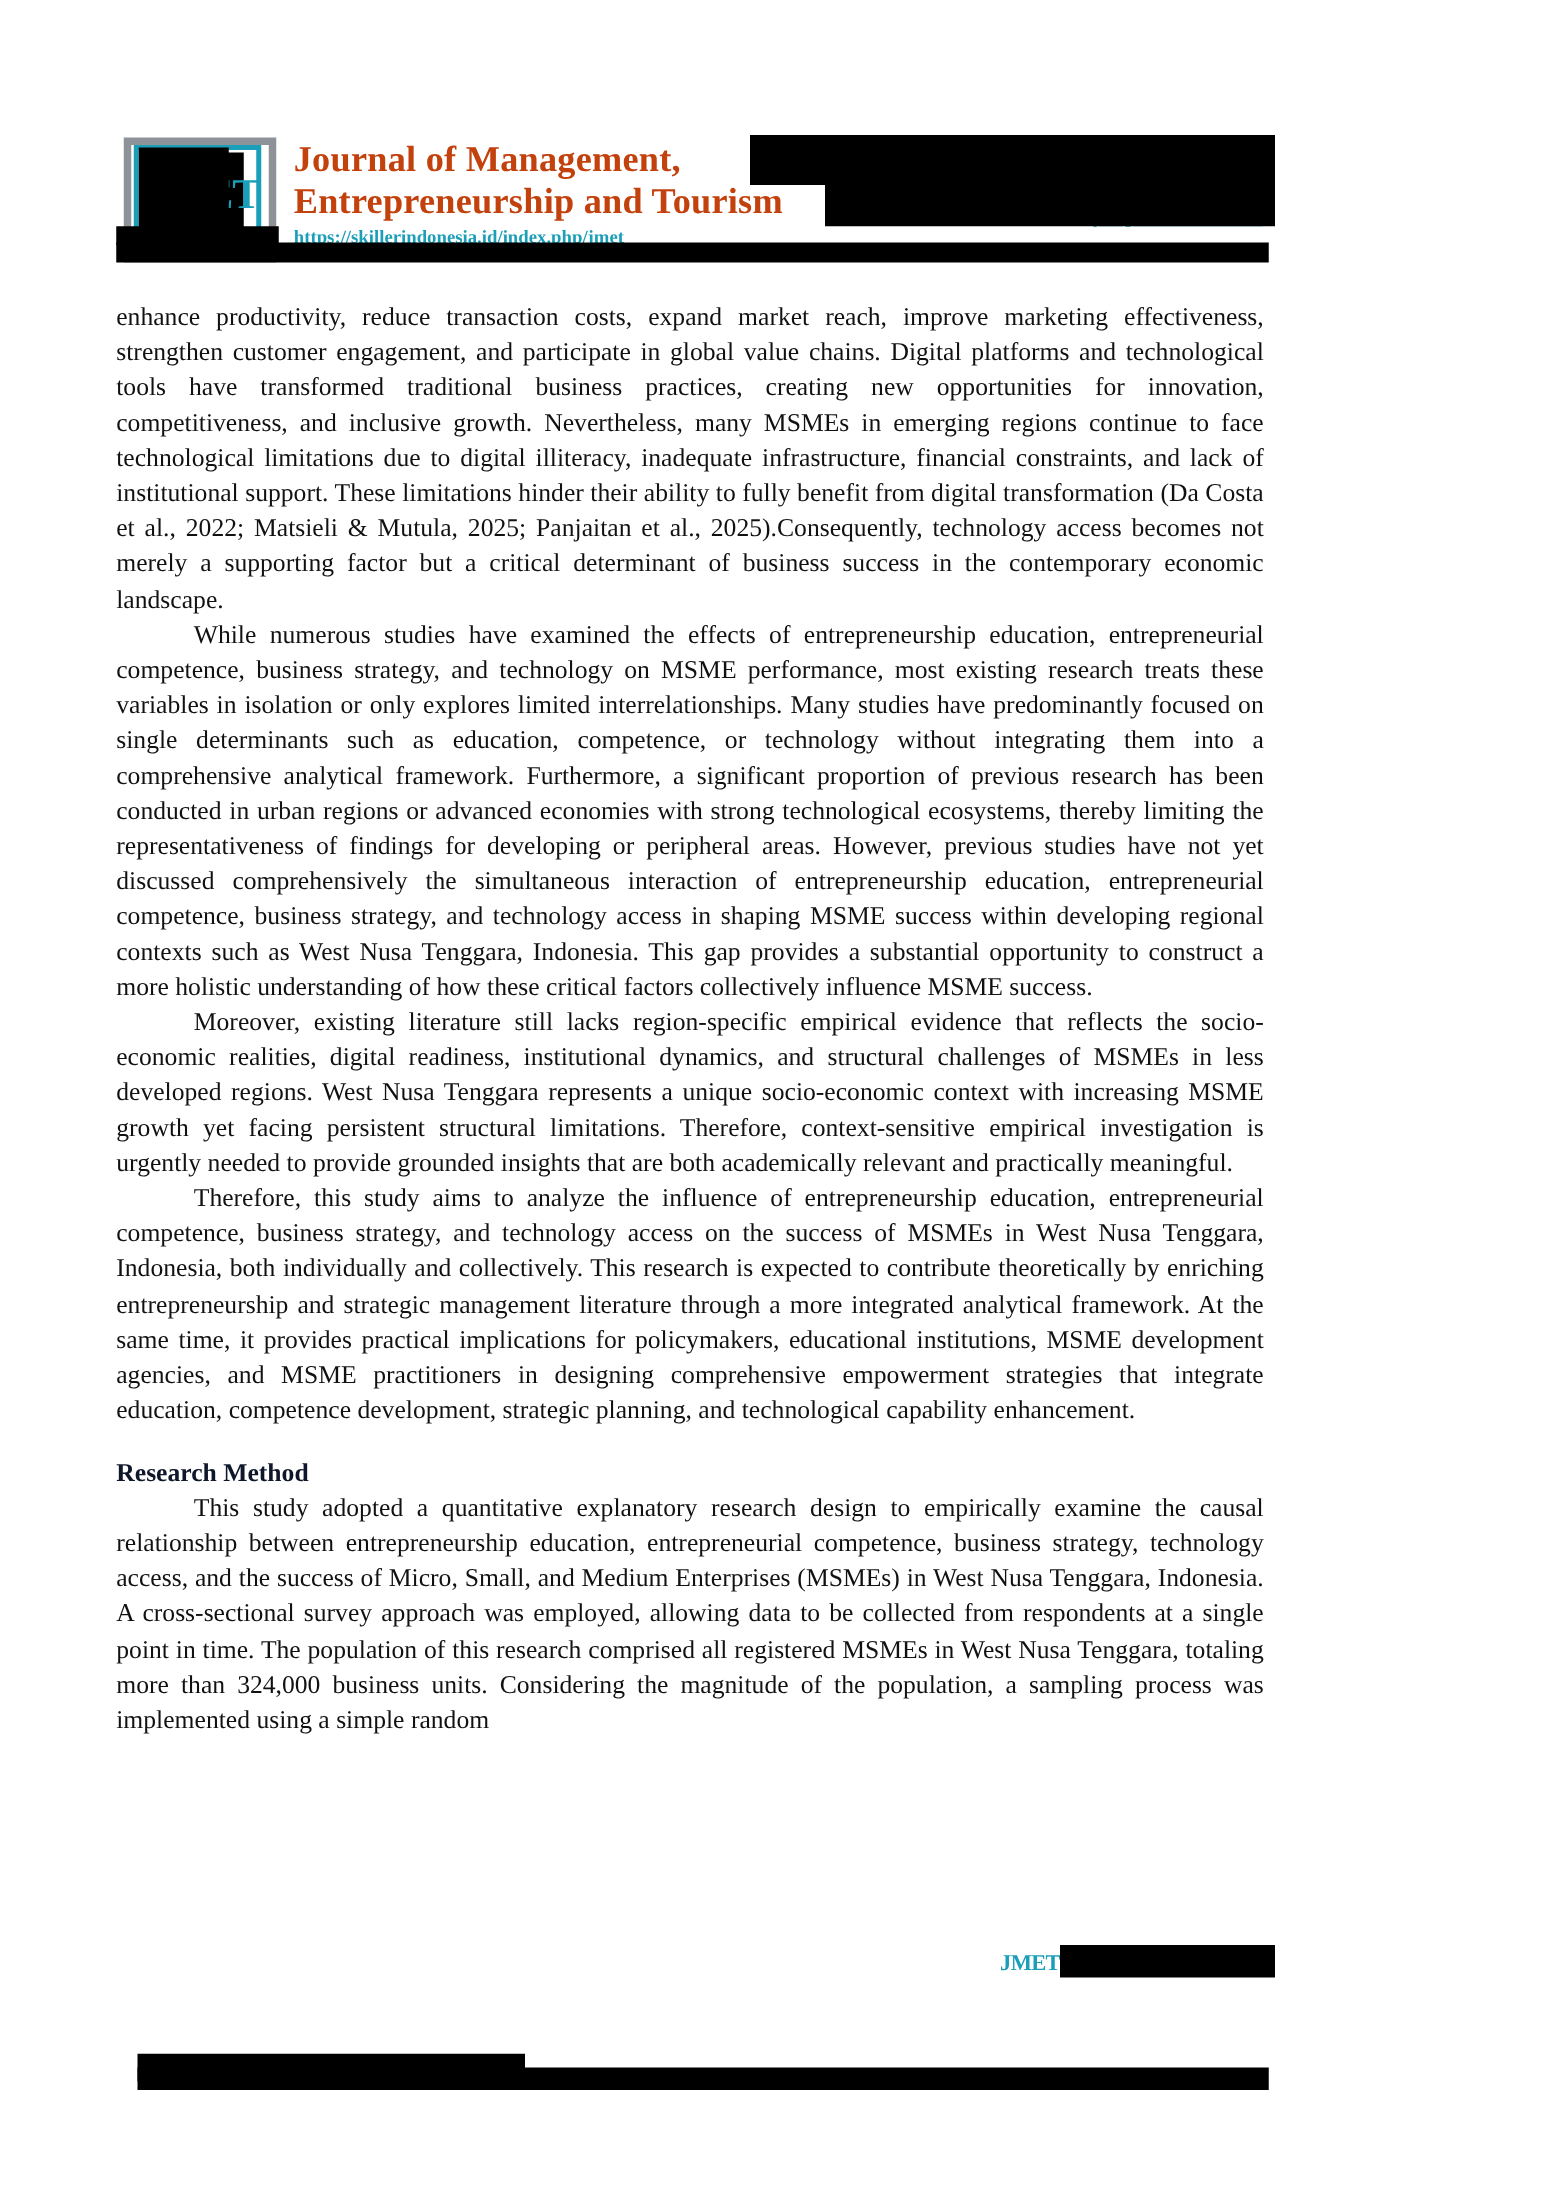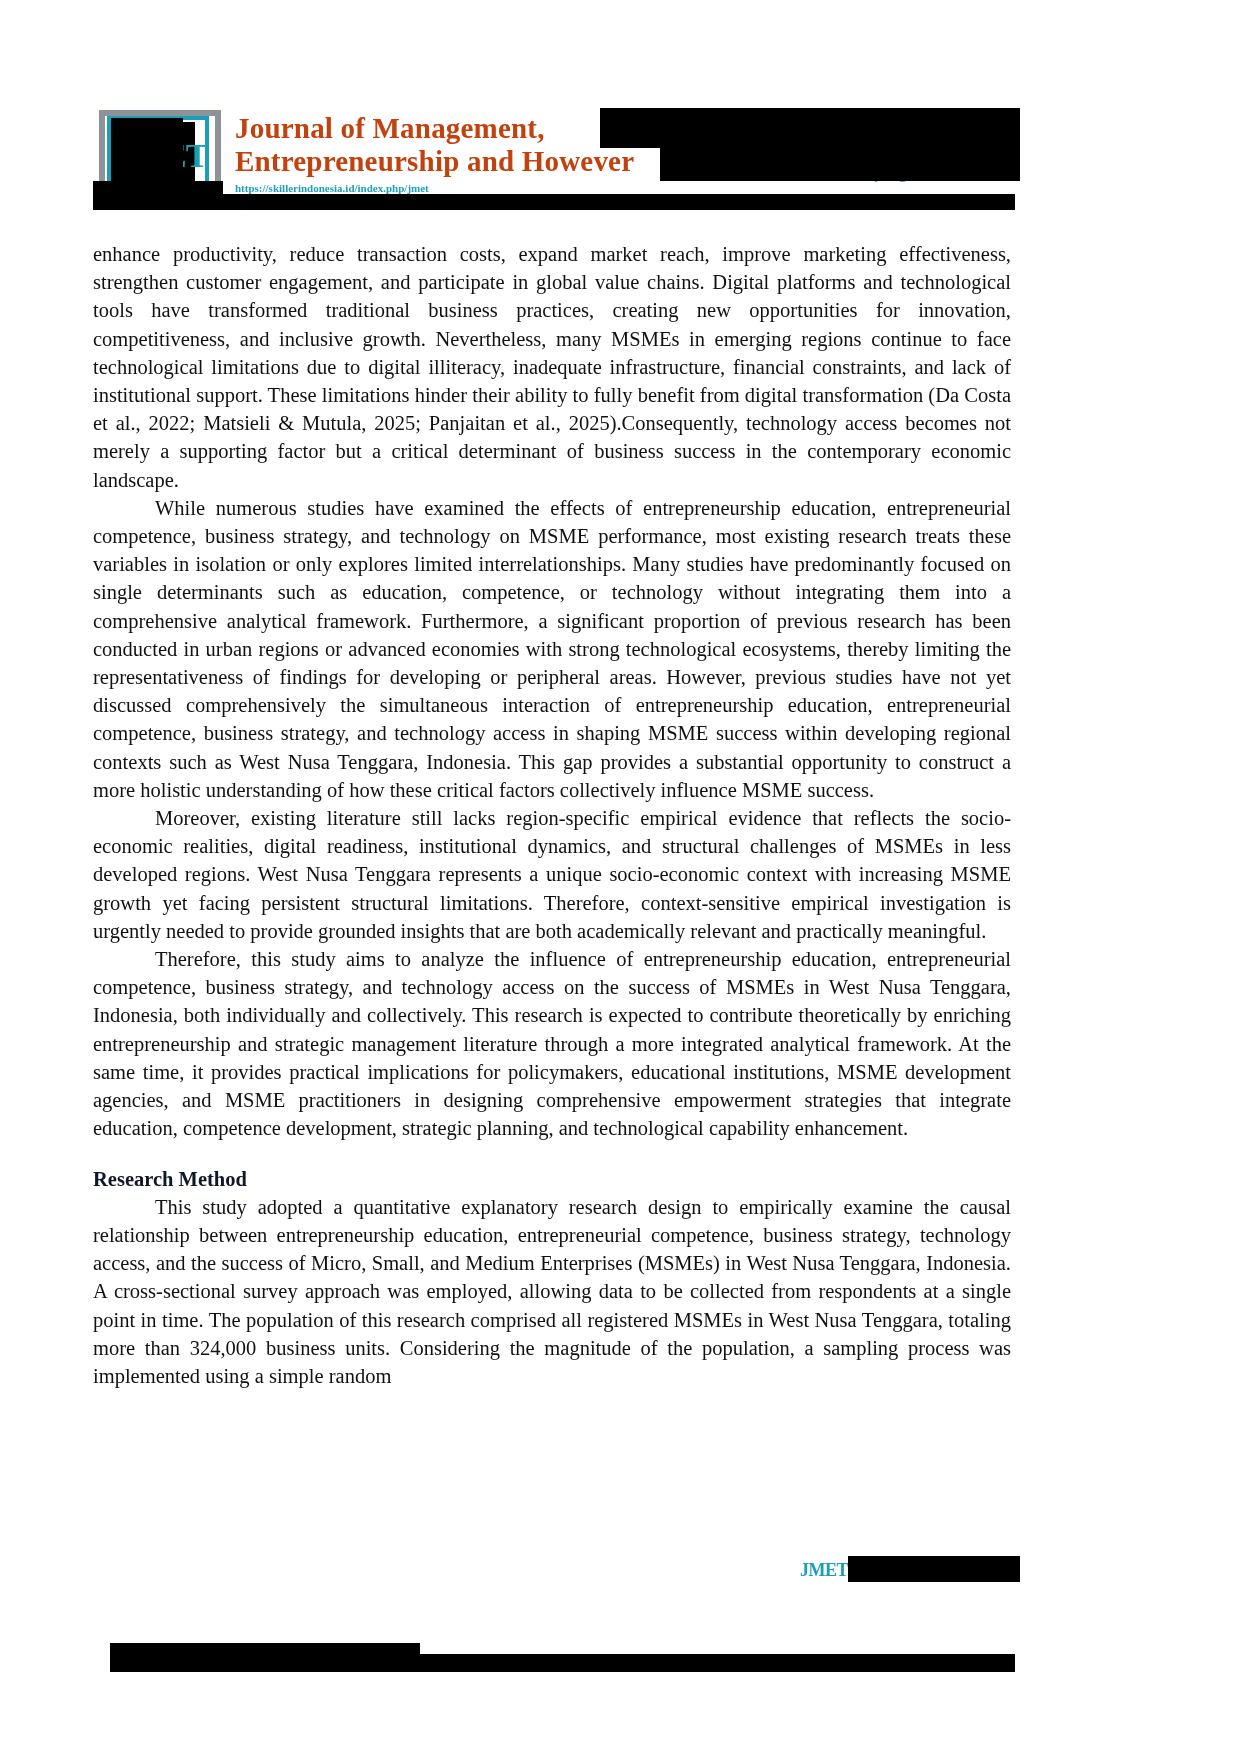--- a/index.html
+++ b/index.html
@@ -80,21 +80,21 @@
     font-weight: bold;
     font-size: 29px;
     line-height: 33px;
     letter-spacing: 0.2px;
     white-space: nowrap;
   }
   .jurl {
     margin-top: 4px;
     color: #1b9fb8;
     font-family: "Liberation Serif", serif;
-    font-size: 11px;
+    font-size: 15px;
     font-weight: bold;
     white-space: nowrap;
   }
 
   .issue-block {
     position: absolute;
     right: 0px;
     top: 10px;
     width: 300px;
     text-align: center;
@@ -175,21 +175,21 @@
     <div class="logo-box">
       <div class="logo-frame-outer"></div>
       <div class="logo-frame-inner"></div>
       <div class="logo-black-slab"></div>
       <div class="logo-mark">JMET</div>
       <div class="logo-underbar"></div>
     </div>
 
     <div class="title-block">
       <div class="jtitle">Journal of Management,</div>
-      <div class="jtitle">Entrepreneurship and However</div>
+      <div class="jtitle">Entrepreneurship and Tourism</div>
       <div class="jurl">https://skillerindonesia.id/index.php/jmet</div>
     </div>
 
     <div class="issue-block">
       <div class="issue-line">Vol. 4, No 1 : Januari 2026</div>
       <div class="issue-line sub">E-ISSN :</div>
       <div class="issue-line pages">pp. 15-</div>
       <div class="jemail">jmet@skillerindonesia.com</div>
     </div>
   </div>

